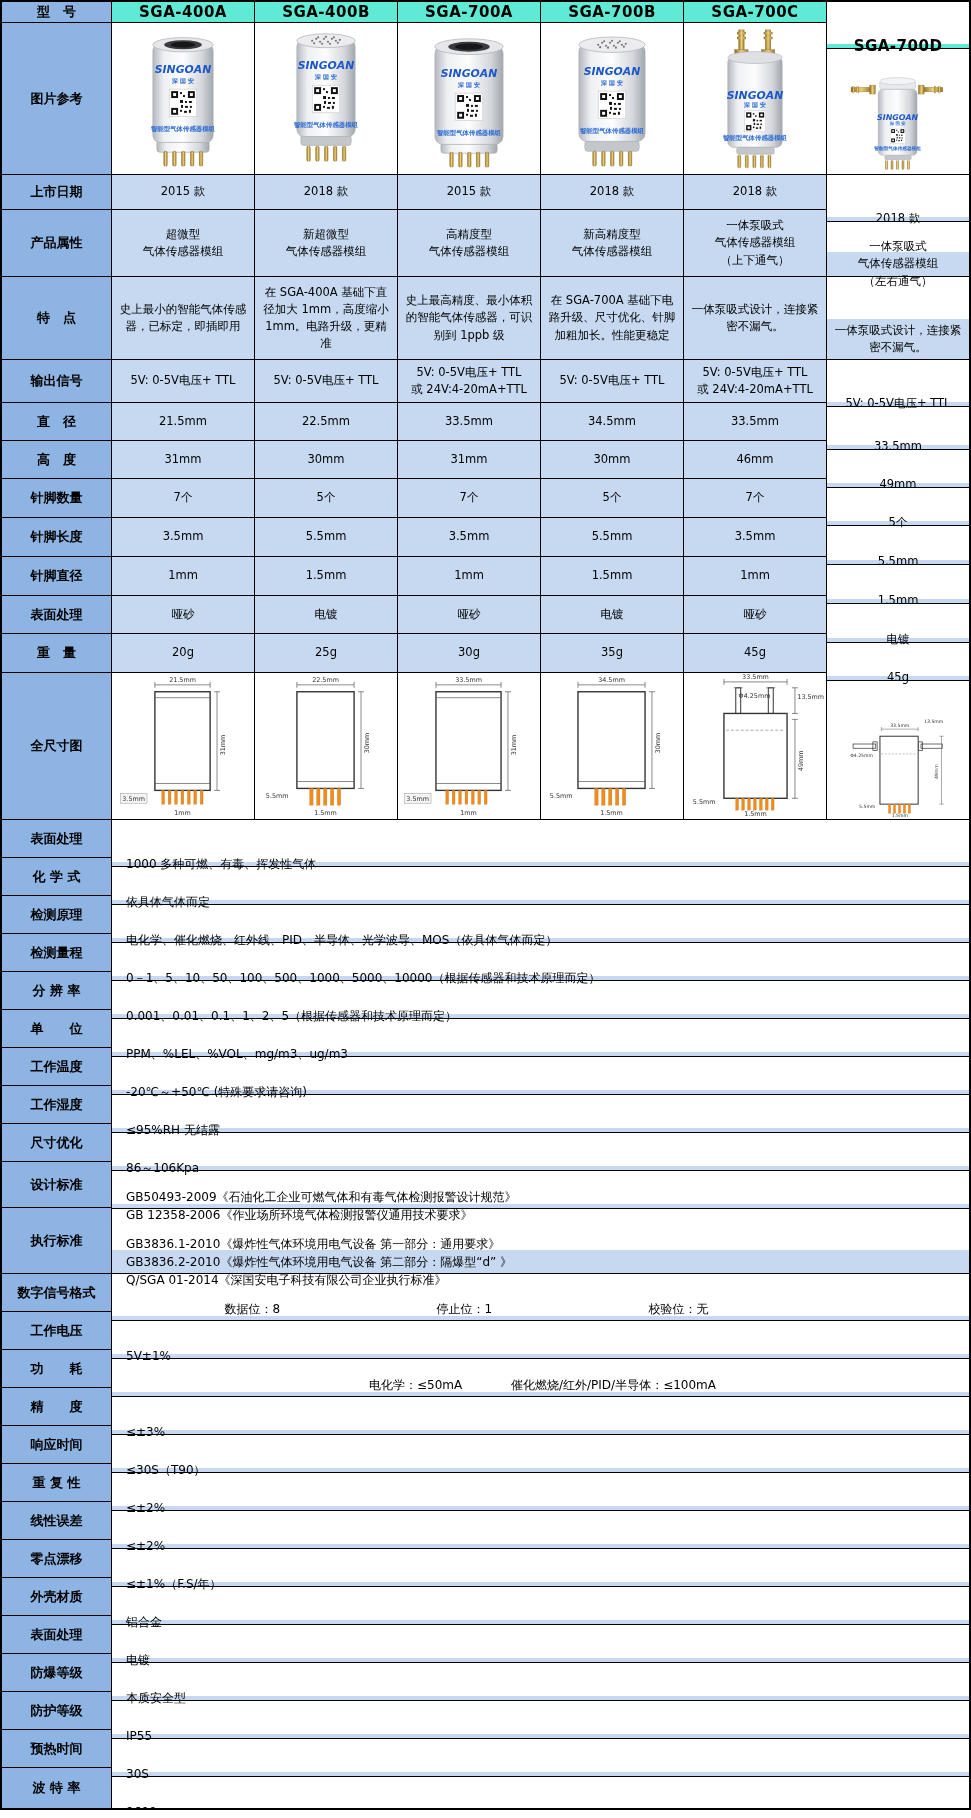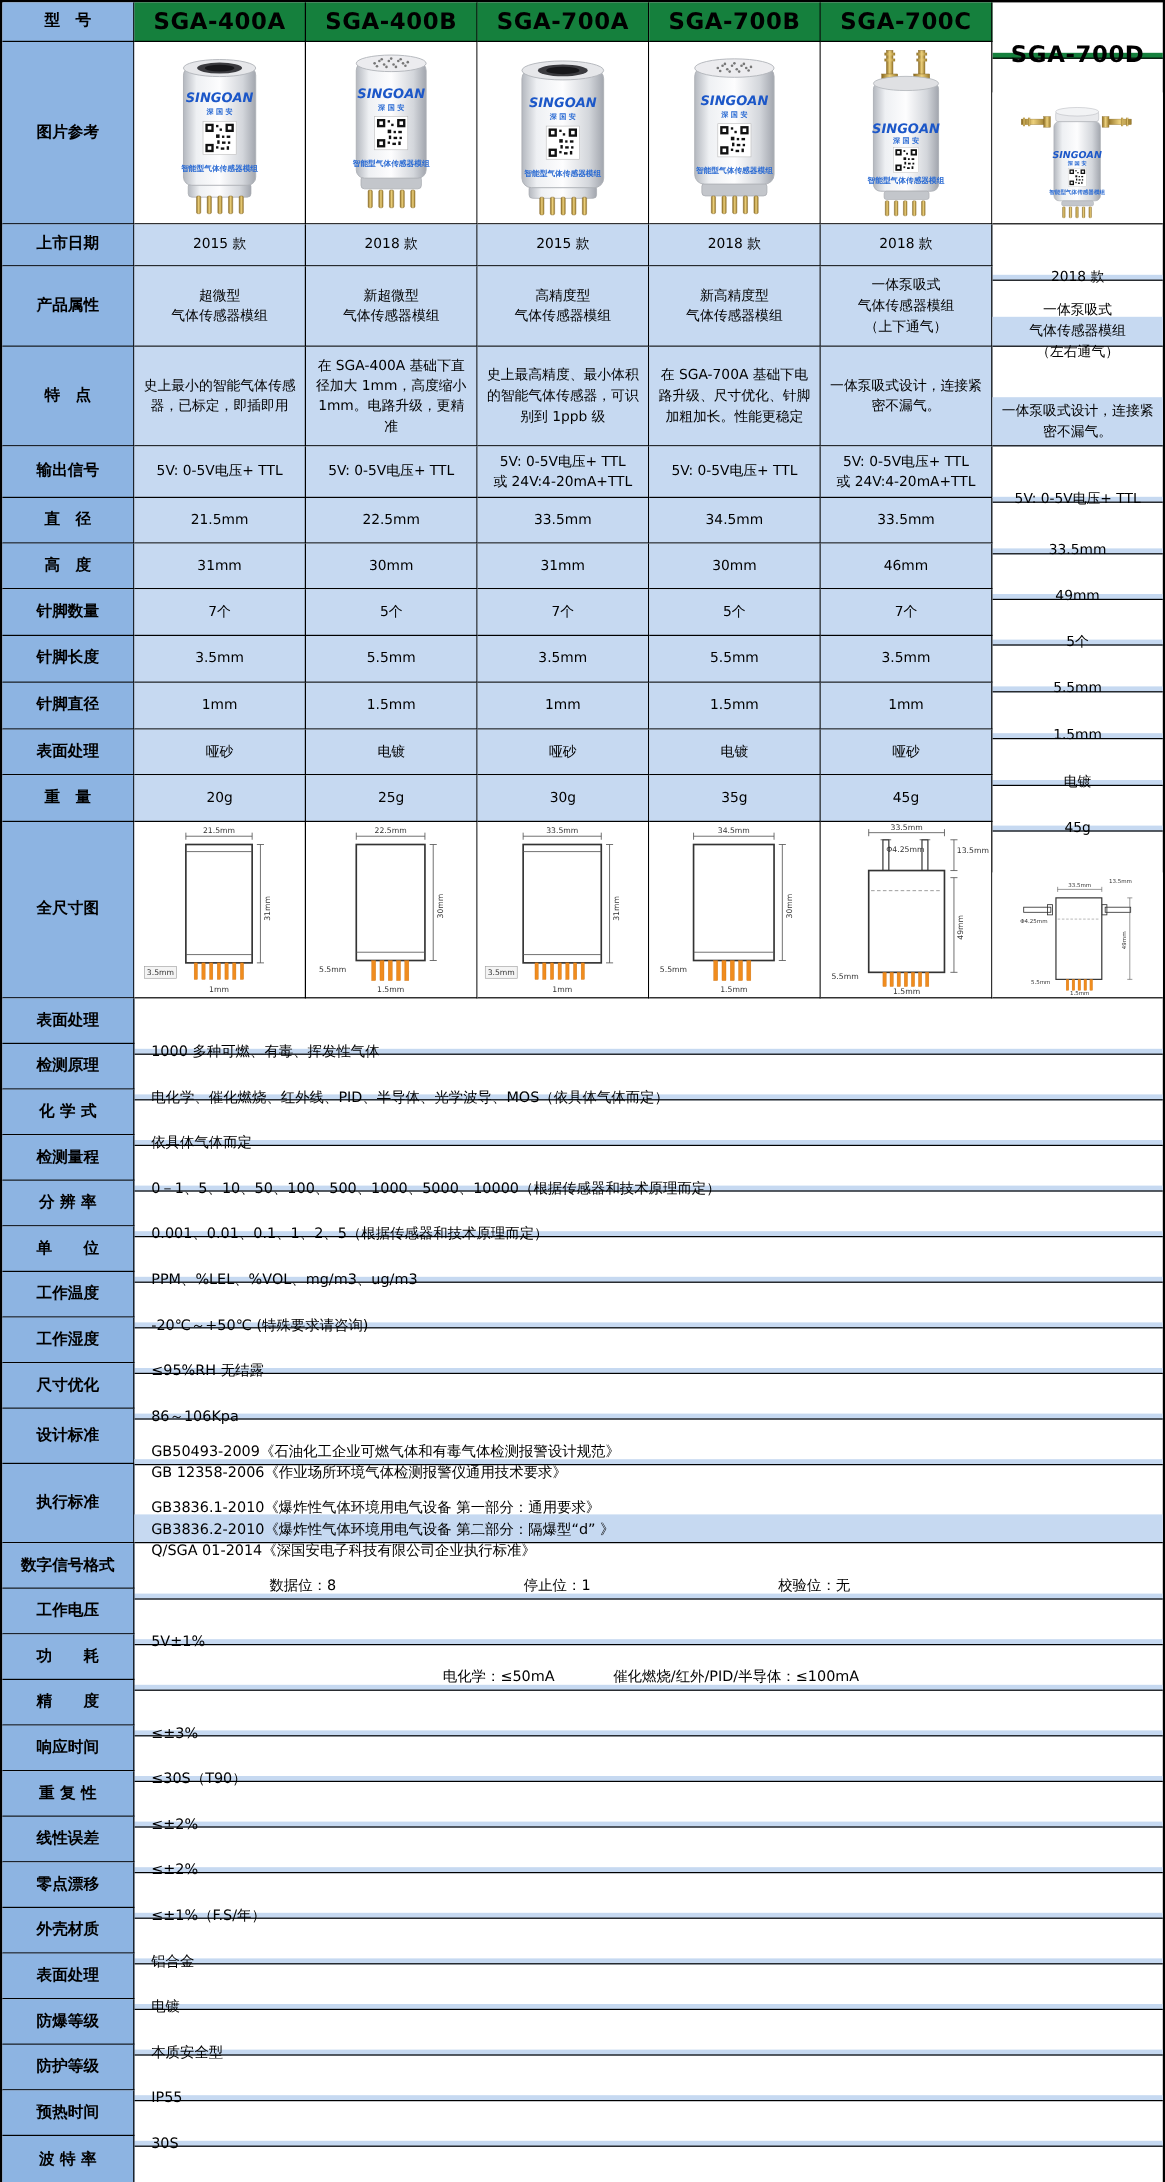--- a/index.html
+++ b/index.html
@@ -6,28 +6,28 @@
   .table{width:971px;box-sizing:border-box;border:2px solid #000;
          font-family:"DejaVu Sans","Liberation Sans",sans-serif;color:#000;background:#fff;}
   .row{display:flex;box-sizing:border-box;}
   .lcell{flex:0 0 110px;width:110px;background:#8DB4E2;display:flex;align-items:center;justify-content:center;
          font-weight:bold;font-size:13px;text-align:center;border-right:1px solid #000;border-bottom:1px solid #000;
          box-sizing:border-box;line-height:1.35;padding:2px;}
   .dcell{flex:1;background:#C6D9F1;display:flex;flex-direction:column;align-items:center;justify-content:center;
          font-size:11.5px;text-align:center;border-right:1px solid #000;border-bottom:1px solid #000;
          box-sizing:border-box;padding:2px 6px;white-space:pre-line;line-height:1.5;}
   .row .dcell:last-child,.row .vcell:last-child{border-right:none;margin-top:42px;}
-  .header .dcell{background:#15803d;font-weight:bold;font-size:19px;letter-spacing:.5px;}
+  .header .dcell{background:#5eead4;font-weight:bold;font-size:15px;letter-spacing:.5px;}
   .white .dcell{background:#fff;padding:0;}
   .vcell{flex:1;background:#C6D9F1;display:flex;flex-direction:column;justify-content:center;align-items:flex-start;
          font-size:12px;text-align:left;border-bottom:1px solid #000;box-sizing:border-box;padding:2px 10px 2px 14px;line-height:1.5;}
   .parts{flex-direction:row;align-items:flex-end;}
   .part{width:212px;}
   .partA{width:142px;}
-  .h33{height:33px}.h152{height:152px}.h35{height:35px}.h67{height:67px}.h83{height:83px}.h43{height:43px}
+  .h33{height:21px}.h152{height:152px}.h35{height:35px}.h67{height:67px}.h83{height:83px}.h43{height:43px}
   .h38{height:38px}.h39{height:39px}.h147{height:147px}.h46{height:46px}.h66{height:66px}.h40{height:40px}
   .last .lcell,.last .vcell{border-bottom:none;}
   svg.photo{width:100%;height:150px;display:block;}
   svg.diag{width:100%;height:145px;display:block;}
   .brand{font:italic bold 11px "DejaVu Sans",sans-serif;fill:#1c57c8;}
   .brandsub{font:bold 6px "DejaVu Sans",sans-serif;fill:#2b6bd3;}
   .cap{font:bold 6.5px "DejaVu Sans",sans-serif;fill:#2b6bd3;}
   .brand,.brandsub,.cap{text-anchor:middle;}
   .dim{font:6.5px "DejaVu Sans",sans-serif;fill:#333;text-anchor:middle;}
   .dl{stroke:#555;stroke-width:.7;}
@@ -474,26 +474,26 @@
         <text class="dim" x="74" y="144">1.5mm</text>
       </svg>
     </div>
   </div>
 
   <div class="row h38">
     <div class="lcell">表面处理</div>
     <div class="vcell">1000 多种可燃、有毒、挥发性气体</div>
   </div>
   <div class="row h38">
+    <div class="lcell">化 学 式</div>
+    <div class="vcell">依具体气体而定</div>
+  </div>
+  <div class="row h38">
     <div class="lcell">检测原理</div>
     <div class="vcell">电化学、催化燃烧、红外线、PID、半导体、光学波导、MOS（依具体气体而定）</div>
-  </div>
-  <div class="row h38">
-    <div class="lcell">化 学 式</div>
-    <div class="vcell">依具体气体而定</div>
   </div>
   <div class="row h38">
     <div class="lcell">检测量程</div>
     <div class="vcell">0－1、5、10、50、100、500、1000、5000、10000（根据传感器和技术原理而定）</div>
   </div>
   <div class="row h38">
     <div class="lcell">分 辨 率</div>
     <div class="vcell">0.001、0.01、0.1、1、2、5（根据传感器和技术原理而定）</div>
   </div>
   <div class="row h38">

